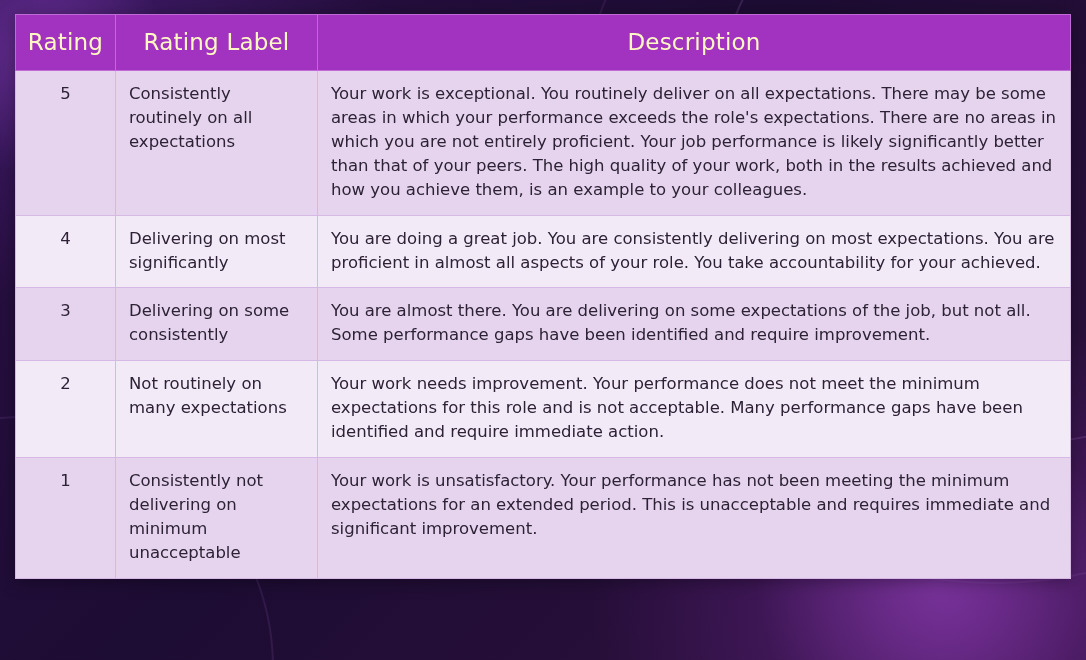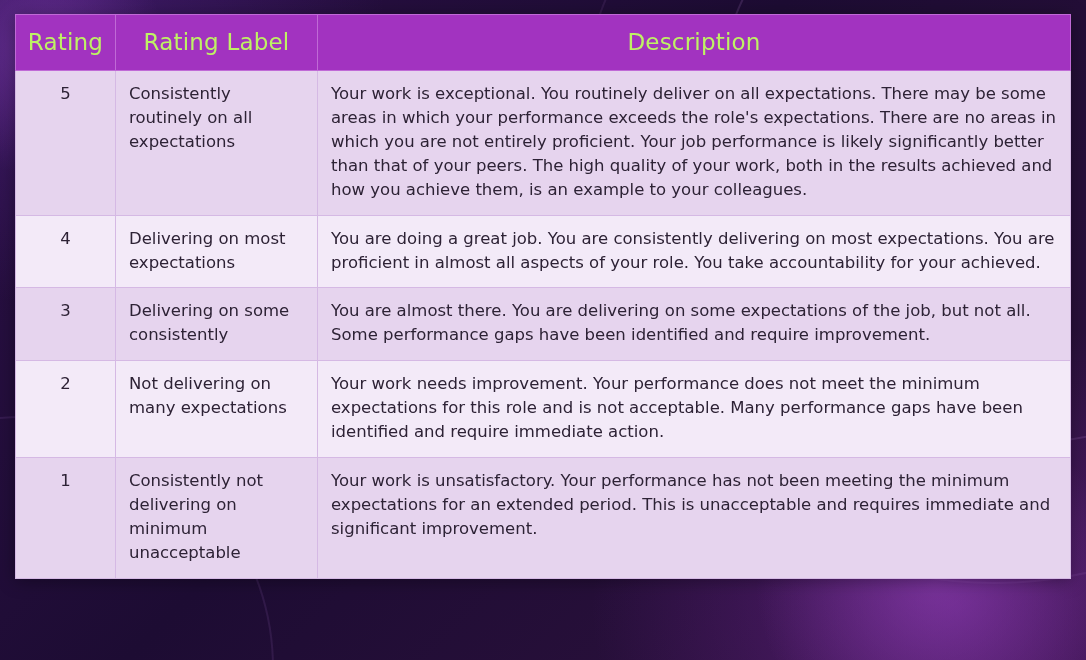--- a/index.html
+++ b/index.html
@@ -58,21 +58,21 @@
 
   table.rating-table {
     border-collapse: collapse;
     width: 100%;
     table-layout: fixed;
     box-shadow: 0 2px 16px rgba(0,0,0,0.35);
   }
 
   table.rating-table th {
     background: #a233c0;
-    color: #bef264;
+    color: #fef9c3;
     font-weight: 400;
     font-size: 23px;
     letter-spacing: 0.2px;
     padding: 14px 10px 15px 10px;
     text-align: center;
     border: 1px solid #c06ad6;
     vertical-align: middle;
   }
 
   table.rating-table td {
@@ -125,31 +125,31 @@
         </tr>
       </thead>
       <tbody>
         <tr class="row-odd">
           <td class="rating-num">5</td>
           <td>Consistently routinely on all expectations</td>
           <td class="desc">Your work is exceptional. You routinely deliver on all expectations. There may be some areas in which your performance exceeds the role's expectations. There are no areas in which you are not entirely proficient. Your job performance is likely significantly better than that of your peers. The high quality of your work, both in the results achieved and how you achieve them, is an example to your colleagues.</td>
         </tr>
         <tr class="row-even">
           <td class="rating-num">4</td>
-          <td>Delivering on most expectations</td>
+          <td>Delivering on most significantly</td>
           <td class="desc">You are doing a great job.  You are consistently delivering on most expectations.  You are proficient in almost all aspects of your role.  You take accountability for your achieved.</td>
         </tr>
         <tr class="row-odd">
           <td class="rating-num">3</td>
           <td>Delivering on some consistently</td>
           <td class="desc">You are almost there. You are delivering on some expectations of the job, but not all. Some performance gaps have been identified and require improvement.</td>
         </tr>
         <tr class="row-even">
           <td class="rating-num">2</td>
-          <td>Not delivering on many expectations</td>
+          <td>Not routinely on many expectations</td>
           <td class="desc">Your work needs improvement.  Your performance does not meet the minimum expectations for this role and is not acceptable. Many performance gaps have been identified and require immediate action.</td>
         </tr>
         <tr class="row-odd">
           <td class="rating-num">1</td>
           <td>Consistently not delivering on minimum unacceptable</td>
           <td class="desc">Your work is unsatisfactory.  Your performance has not been meeting the minimum expectations for an extended period.  This is unacceptable and requires immediate and significant improvement.</td>
         </tr>
       </tbody>
     </table>
   </div>

